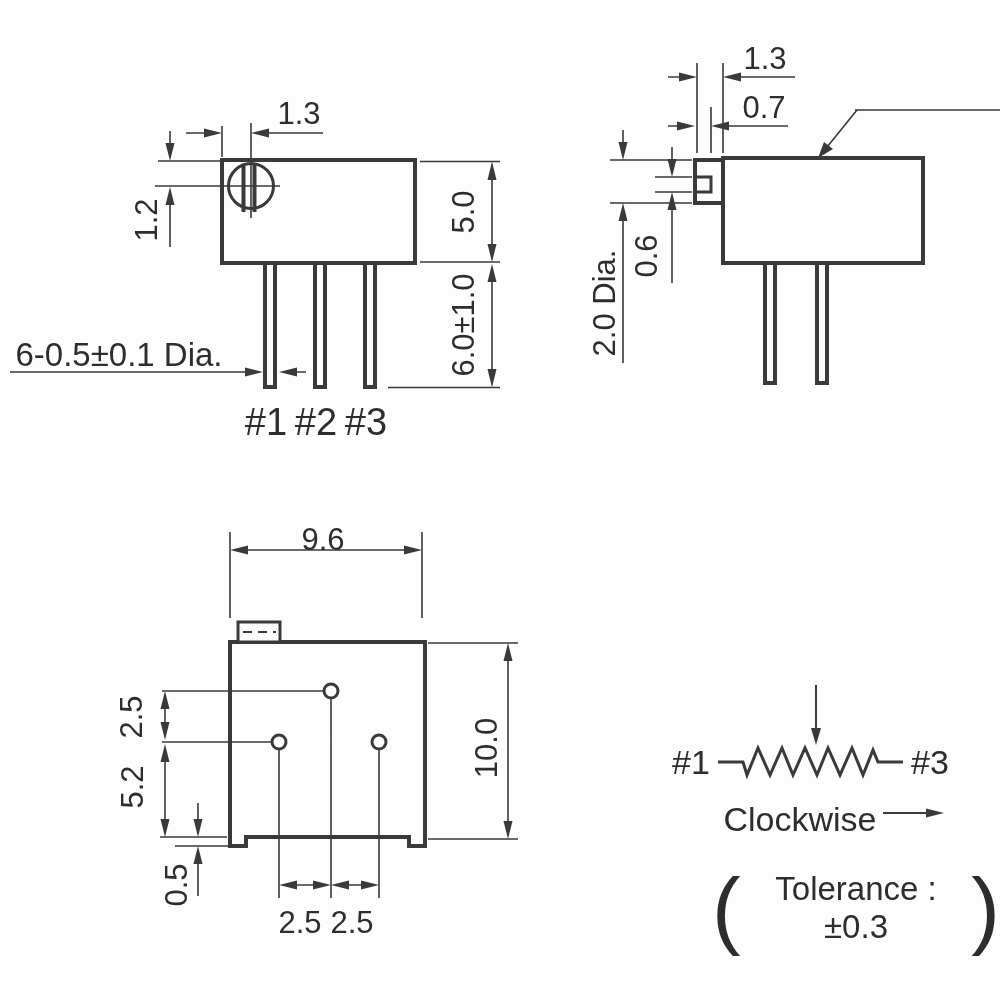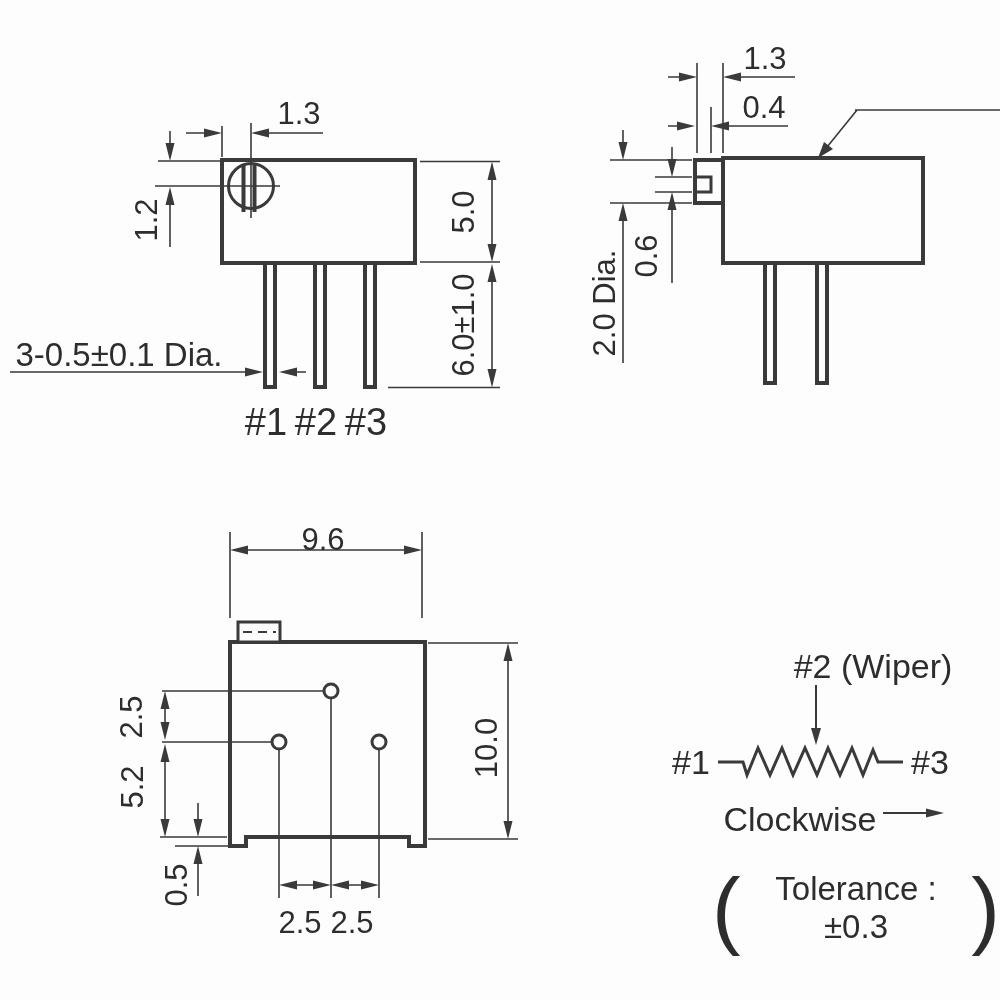--- a/index.html
+++ b/index.html
@@ -166,39 +166,38 @@
     <polyline class="ln med" points="718,762 743,762 747,775 758,748 770,775 782,748 793,775 805,748 817,775 828,748 840,775 852,748 863,775 873,750 878,762 903,762"></polyline>
     <path class="ln" stroke-width="2" d="M883,813 H928"></path>
     <polygon class="ah" points="944,813 926,808.5 926,817.5"></polygon>
   </g>
 </svg>
 
   <div class="lbl" style="left:299px;top:113px;">1.3</div>
   <div class="lbl rot" style="left:146px;top:220px;">1.2</div>
   <div class="lbl rot" style="left:463px;top:212px;">5.0</div>
   <div class="lbl rot" style="left:463px;top:325px;">6.0±1.0</div>
-  <div class="lbl dialbl" style="left:119px;top:354px;">3-0.5±0.1 Dia.</div>
+  <div class="lbl dialbl" style="left:119px;top:354px;">6-0.5±0.1 Dia.</div>
   <div class="lbl pinlbl" style="left:266px;top:422px;">#1</div>
   <div class="lbl pinlbl" style="left:316px;top:422px;">#2</div>
   <div class="lbl pinlbl" style="left:366px;top:422px;">#3</div>
 
   <div class="lbl" style="left:765px;top:58px;">1.3</div>
-  <div class="lbl" style="left:764px;top:107px;">0.4</div>
+  <div class="lbl" style="left:764px;top:107px;">0.7</div>
   <div class="lbl rot" style="left:646px;top:256px;">0.6</div>
   <div class="lbl rot" style="left:604px;top:303px;">2.0 Dia.</div>
 
   <div class="lbl" style="left:323px;top:539px;">9.6</div>
   <div class="lbl rot" style="left:131px;top:717px;">2.5</div>
   <div class="lbl rot" style="left:132px;top:787px;">5.2</div>
   <div class="lbl rot" style="left:176px;top:885px;">0.5</div>
   <div class="lbl" style="left:300px;top:922px;">2.5</div>
   <div class="lbl" style="left:352px;top:922px;">2.5</div>
   <div class="lbl rot" style="left:486px;top:748px;">10.0</div>
 
-  <div class="lbl schlbl" style="left:873px;top:666px;">#2 (Wiper)</div>
   <div class="lbl schlbl" style="left:691px;top:762px;">#1</div>
   <div class="lbl schlbl" style="left:930px;top:762px;">#3</div>
   <div class="lbl schlbl" style="left:800px;top:813px;margin-top:6px;">Clockwise</div>
 
   <div id="tolerance-block">
     <span class="paren">(</span>
     <span class="tol-col">
       <span class="tol-line1">Tolerance : ±0.3</span>
     </span>
     <span class="paren">)</span>

